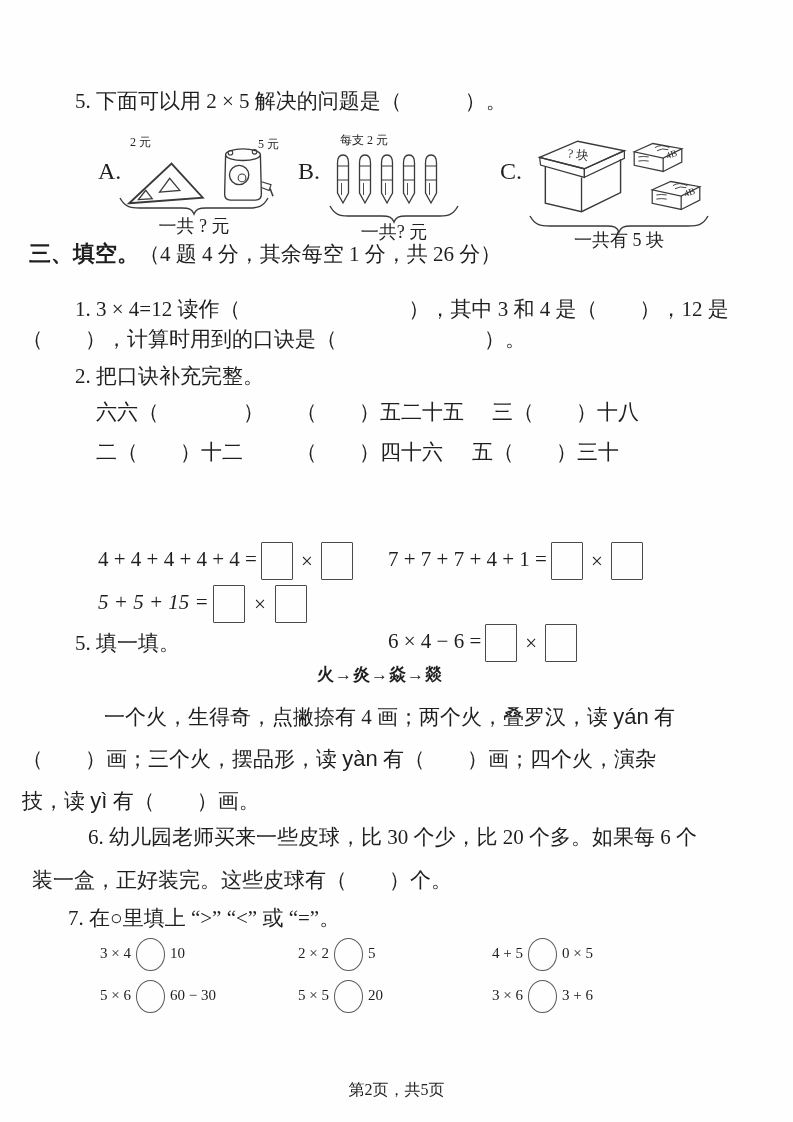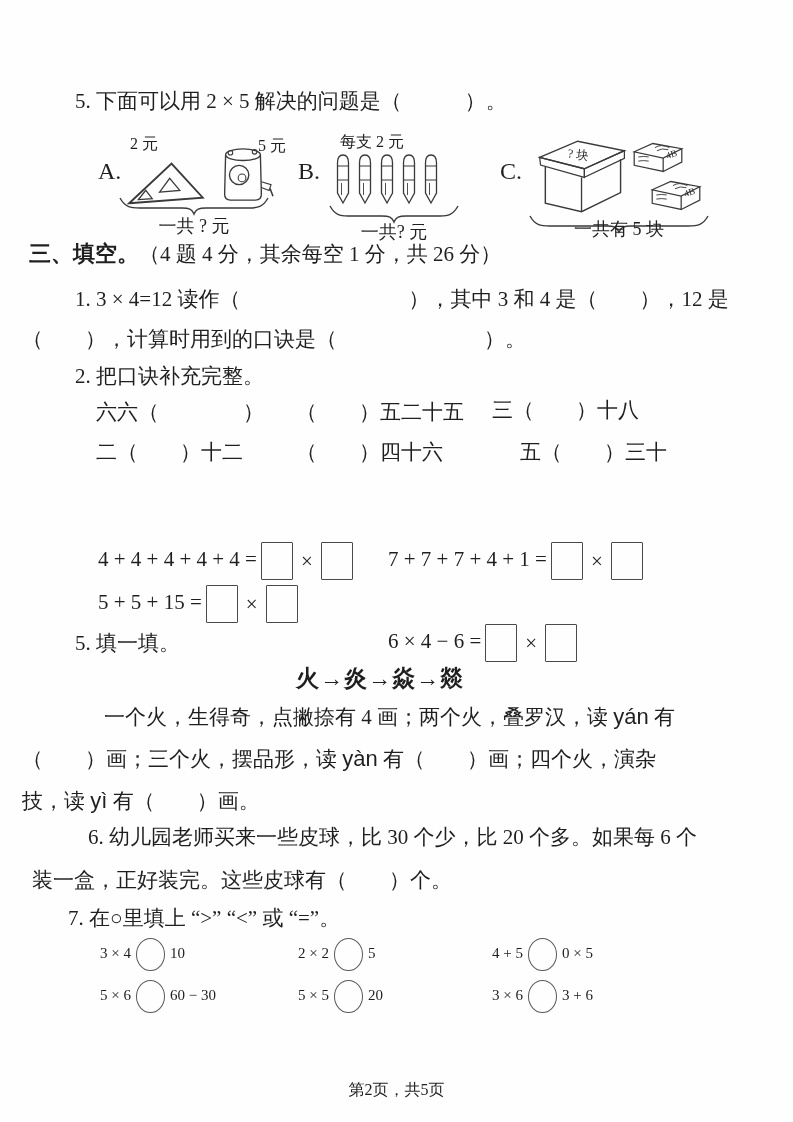--- a/index.html
+++ b/index.html
@@ -10,23 +10,23 @@
     background:#fefefe;
     font-family:"Liberation Serif","DejaVu Serif",serif;
     color:#1f1f1f;
     overflow:hidden;
   }
   .line{position:absolute;white-space:nowrap;font-size:21px;line-height:1.25;}
   .sec-title{font-size:22px;font-weight:700;}
   .sec-note{font-size:21px;}
   .opt{position:absolute;}
   .opt-label{position:absolute;font-size:24px;}
-  .small-label{position:absolute;font-size:16px;}
+  .small-label{position:absolute;font-size:12px;}
   .caption{position:absolute;font-size:18px;text-align:center;}
-  .heading-fire{position:absolute;left:0;width:760px;text-align:center;font-size:23px;font-weight:700;letter-spacing:1px;}
+  .heading-fire{position:absolute;left:0;width:760px;text-align:center;font-size:17px;font-weight:700;letter-spacing:1px;}
   .pinyin{font-family:"Liberation Sans","DejaVu Sans",sans-serif;font-size:22px;}
   .blank-box{
     display:inline-block;width:30px;height:36px;
     border:1.6px solid #4a4a4a;border-radius:1px;
     vertical-align:middle;margin:0 4px;background:#fefefe;
   }
   .times{display:inline-block;vertical-align:middle;margin:0 4px;font-size:21px;}
   .cmp-circle{
     display:inline-block;width:27px;height:31px;
     border:1.7px solid #5a5a5a;border-radius:50%;
@@ -133,46 +133,46 @@
       <path d="M6 11 L24 3 L52 8 L34 17 Z" fill="none" stroke="#3a3a3a" stroke-width="1.2"></path>
       <path d="M6 11 L6 24 L34 30 L34 17" fill="none" stroke="#3a3a3a" stroke-width="1.2"></path>
       <path d="M34 30 L52 21 L52 8" fill="none" stroke="#3a3a3a" stroke-width="1.2"></path>
       <path d="M26 7 Q32 3 40 7 M28 10 Q33 7 39 9" fill="none" stroke="#3a3a3a" stroke-width="0.9"></path>
       <path d="M10 16 Q15 15 20 16 M10 20 Q15 19 20 20" fill="none" stroke="#3a3a3a" stroke-width="0.9"></path>
       <text x="38" y="18" font-size="9" fill="#1f1f1f" transform="rotate(-18 38 18)" font-family="Liberation Serif, serif">4B</text>
     </svg>
     <svg class="svgpos" style="left:28px;top:86px;" width="182" height="20" viewBox="0 0 182 20">
       <path d="M2 2 C7 11 12 12 22 12 L79 12 C86 12 89 13 91 18 C93 13 96 12 103 12 L160 12 C170 12 175 11 180 2" fill="none" stroke="#3a3a3a" stroke-width="1.4"></path>
     </svg>
-    <span class="caption" style="left:28px;top:89px;width:182px;">一共有 5 块</span>
+    <span class="caption" style="left:28px;top:100px;width:182px;">一共有 5 块</span>
   </div>
 
   <div class="line" style="left:29px;top:240px;">
     <span class="sec-title">三、填空。</span><span class="sec-note">（4 题 4 分，其余每空 1 分，共 26 分）</span>
   </div>
 
-  <div class="line" style="left:75px;top:286px;">1. 3 × 4=12 读作（　　　　　　　　），其中 3 和 4 是（　　），12 是</div>
+  <div class="line" style="left:75px;top:296px;">1. 3 × 4=12 读作（　　　　　　　　），其中 3 和 4 是（　　），12 是</div>
   <div class="line" style="left:22px;top:326px;">（　　），计算时用到的口诀是（　　　　　　　）。</div>
 
   <div class="line" style="left:75px;top:363px;">2. 把口诀补充完整。</div>
   <div class="line" style="left:96px;top:399px;">六六（　　　　）</div>
   <div class="line" style="left:296px;top:399px;">（　　）五二十五</div>
-  <div class="line" style="left:492px;top:399px;font-family:Liberation Mono, monospace;">三（　　）十八</div>
+  <div class="line" style="left:492px;top:399px;">三（　　）十八</div>
   <div class="line" style="left:96px;top:439px;">二（　　）十二</div>
   <div class="line" style="left:296px;top:439px;">（　　）四十六</div>
-  <div class="line" style="left:520px;top:439px;text-align:center;">五（　　）三十</div>
+  <div class="line" style="left:472px;top:439px;text-align:center;">五（　　）三十</div>
 
 
   <div class="eq-cell" style="left:98px;top:542px;">
     <span>4 + 4 + 4 + 4 + 4 =</span><span class="blank-box"></span><span class="times">×</span><span class="blank-box"></span>
   </div>
   <div class="eq-cell" style="left:388px;top:542px;">
     <span>7 + 7 + 7 + 4 + 1 =</span><span class="blank-box"></span><span class="times">×</span><span class="blank-box"></span>
   </div>
-  <div class="eq-cell" style="left:98px;top:585px;">
+  <div class="eq-cell" style="left:98px;top:585px;font-style:italic;">
     <span>5 + 5 + 15 =</span><span class="blank-box"></span><span class="times">×</span><span class="blank-box"></span>
   </div>
   <div class="eq-cell" style="left:388px;top:585px;margin-top:39px;">
     <span>6 × 4 − 6 =</span><span class="blank-box"></span><span class="times">×</span><span class="blank-box"></span>
   </div>
 
   <div class="line" style="left:75px;top:630px;">5. 填一填。</div>
   <div class="heading-fire" style="top:663px;">火→炎→焱→燚</div>
   <div class="line" style="left:104px;top:703px;">
     <span>一个火，生得奇，点撇捺有 4 画；两个火，叠罗汉，读 </span><span class="pinyin">yán</span><span> 有</span>

